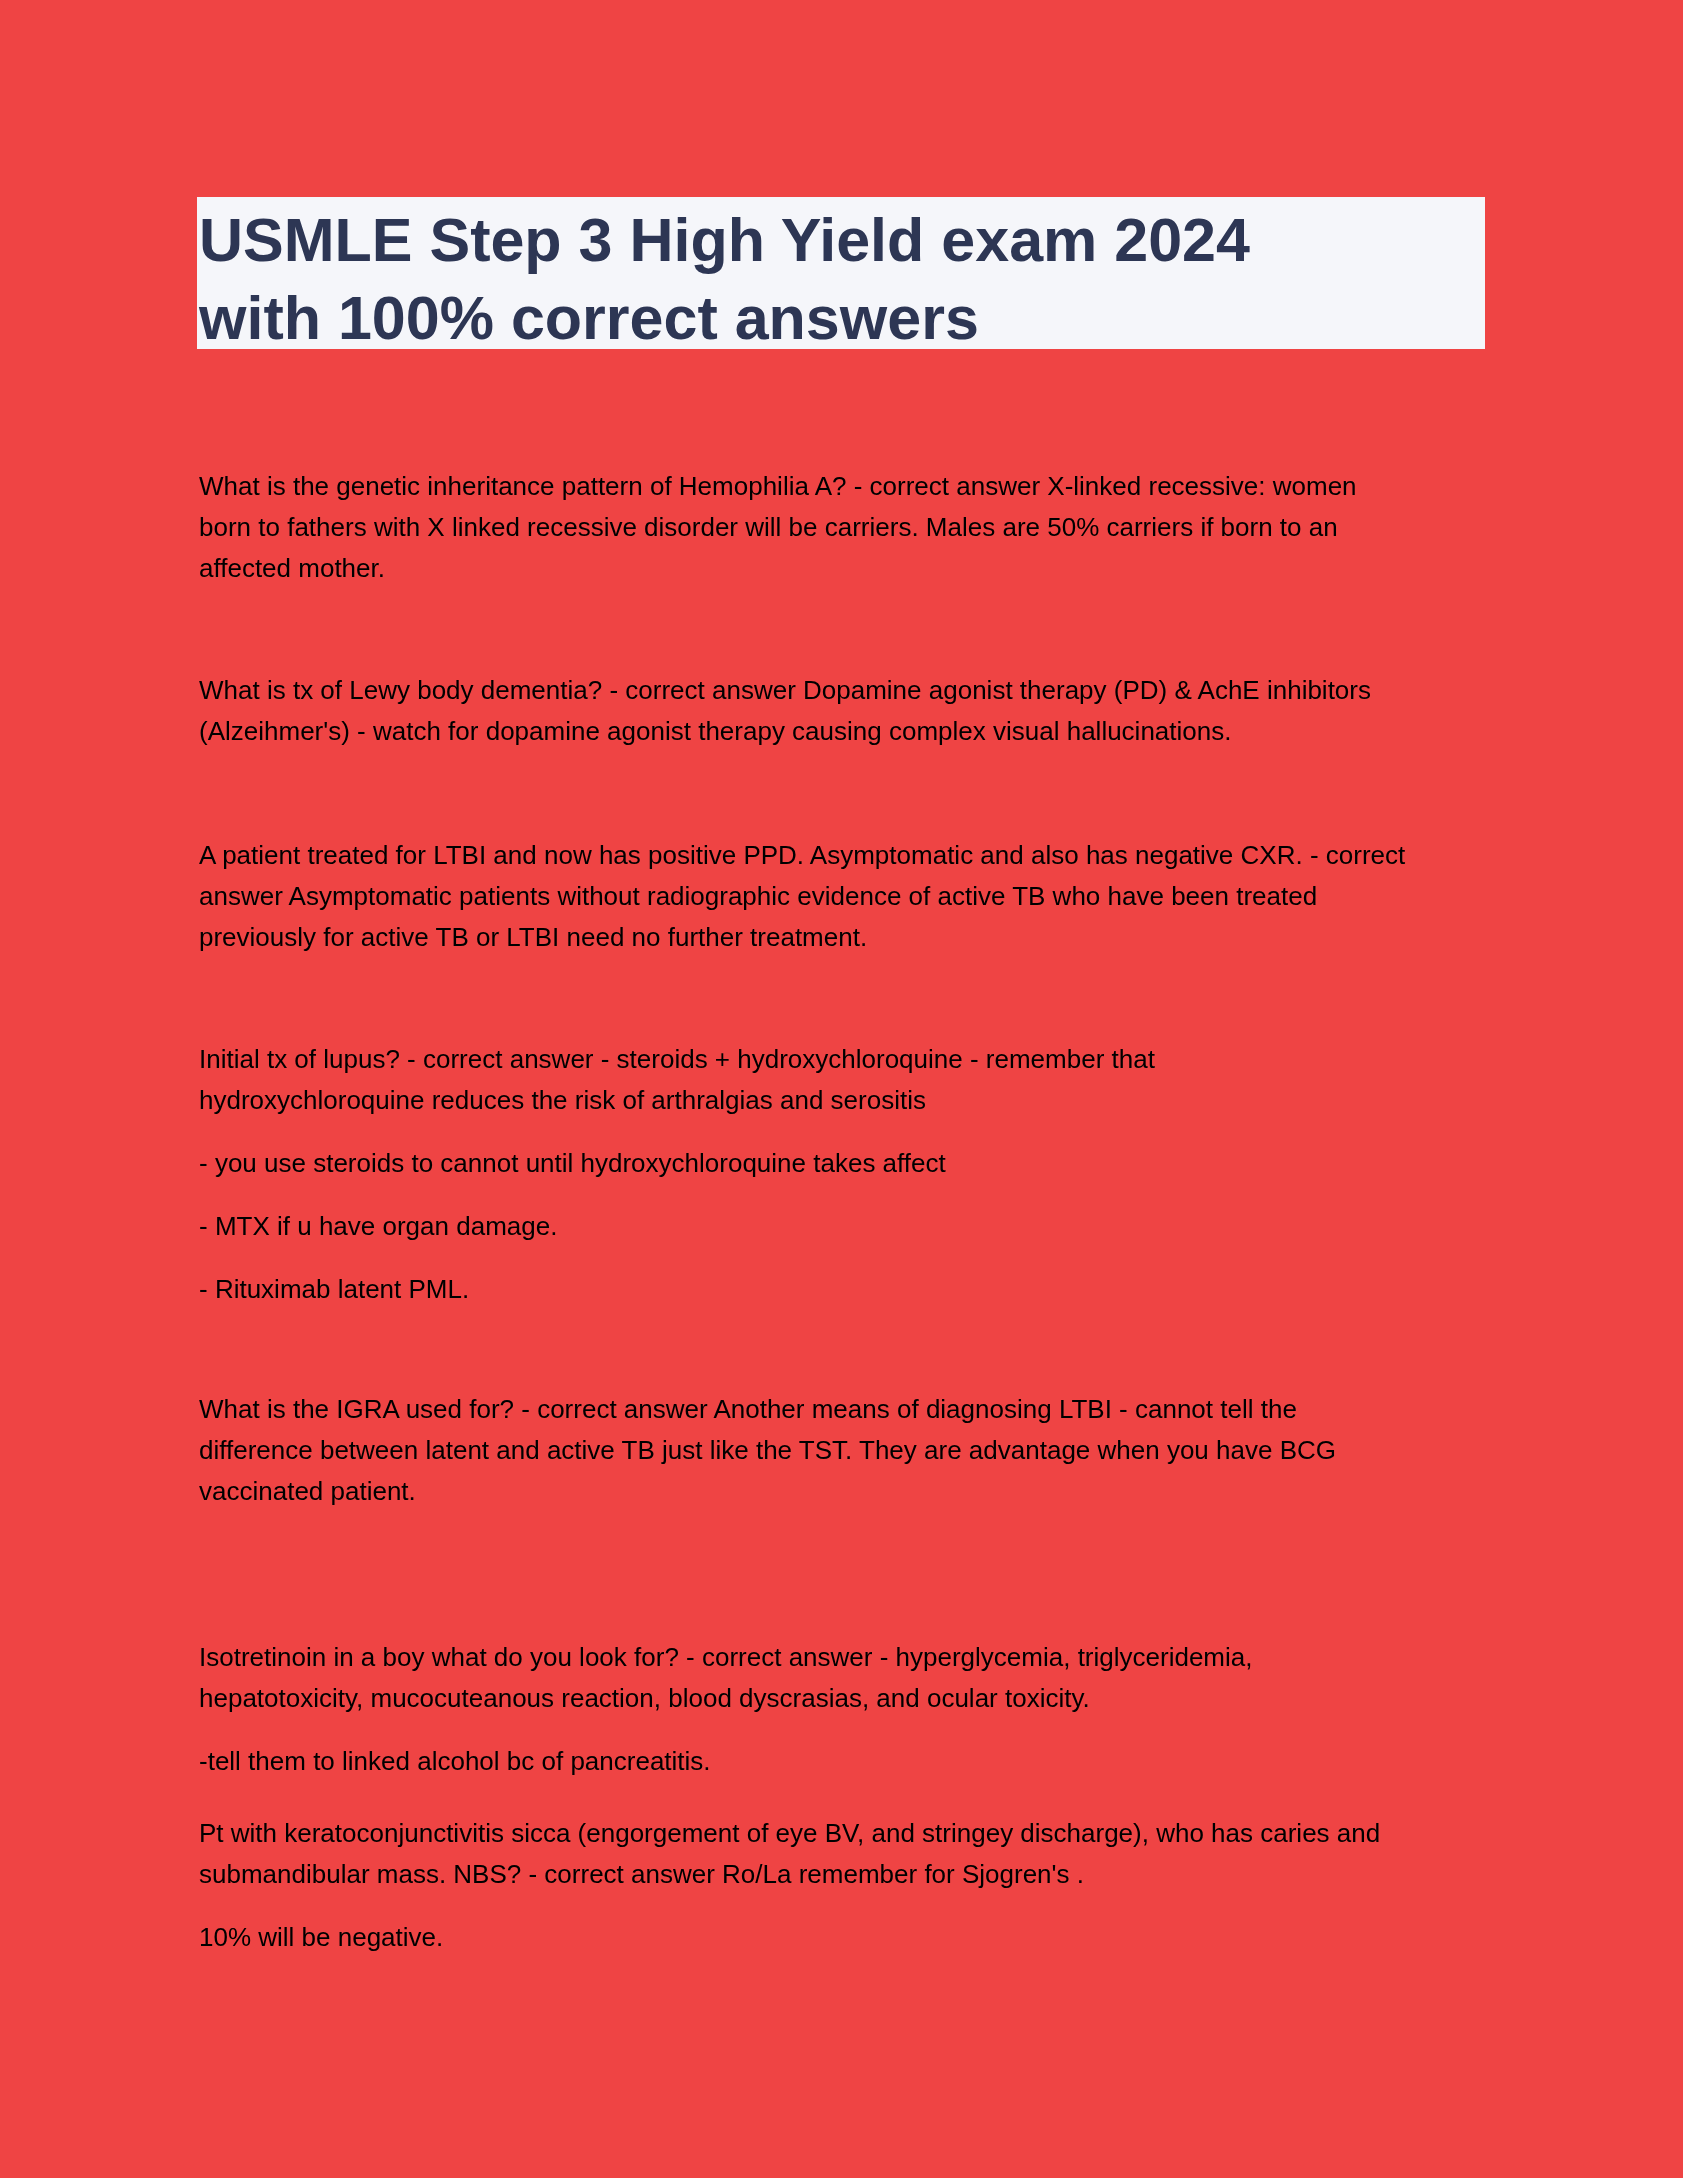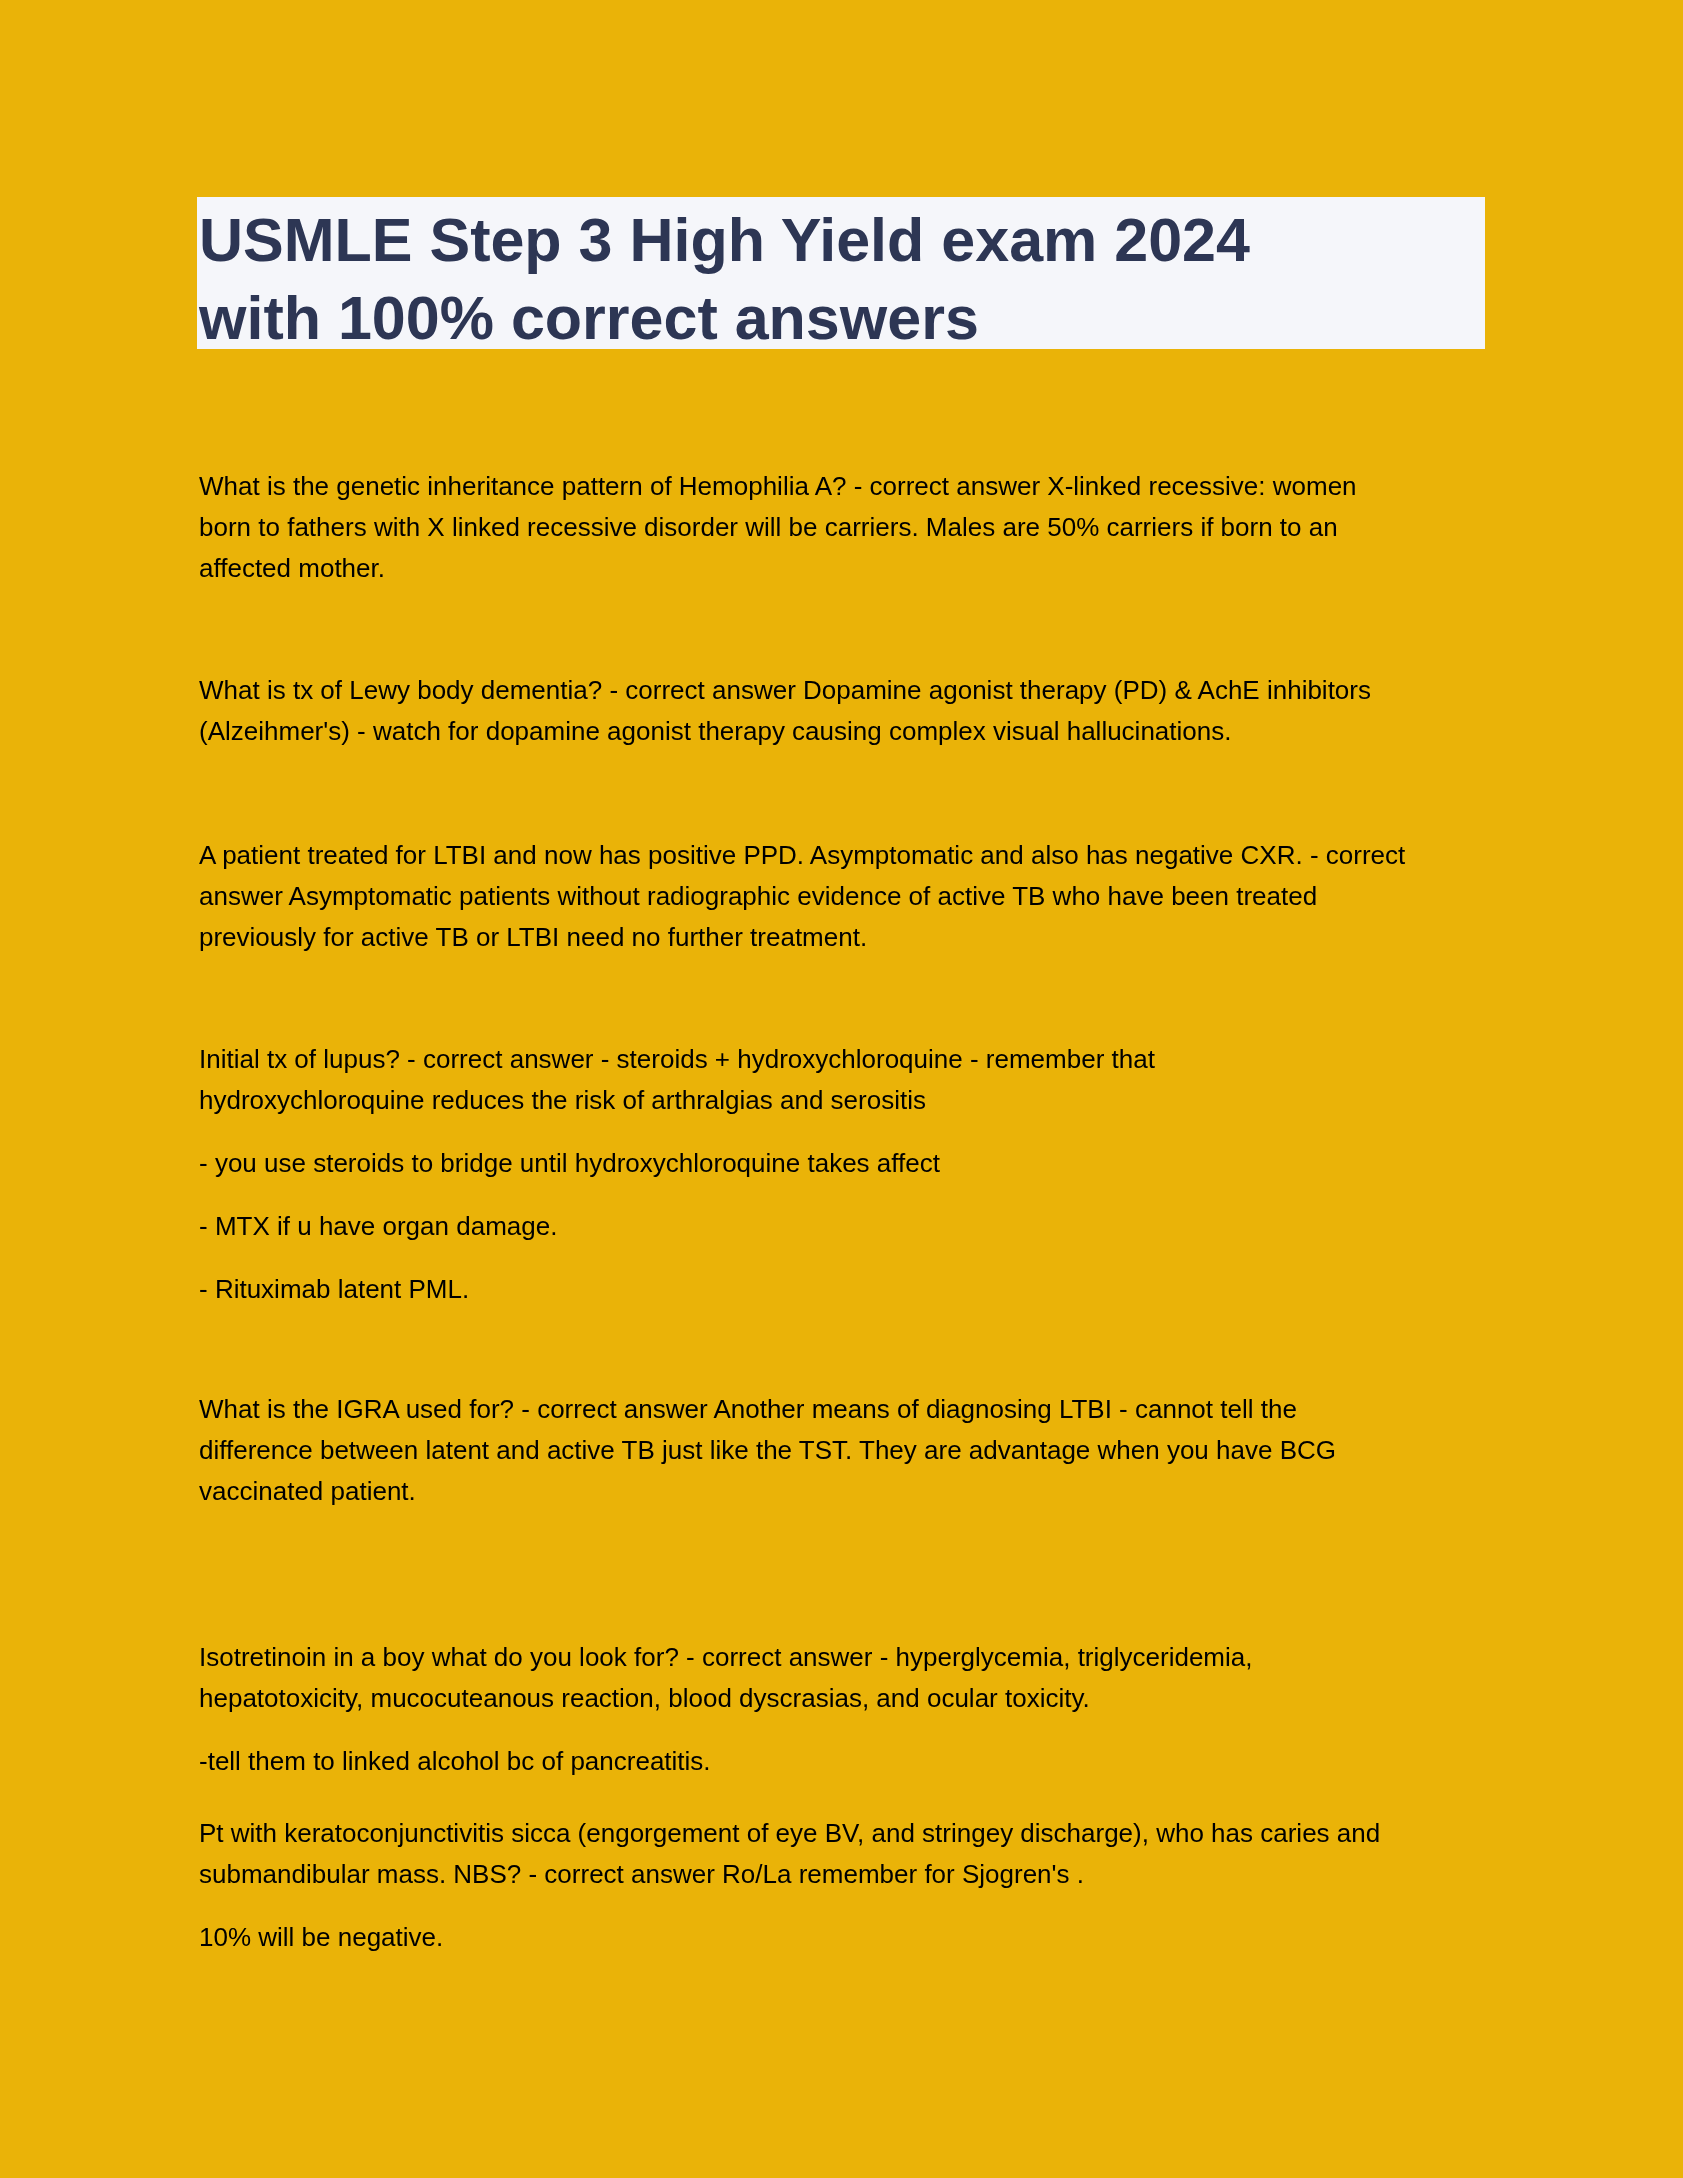--- a/index.html
+++ b/index.html
@@ -11,21 +11,21 @@
       width: 1683px;
       height: 2178px;
       position: relative;
       overflow: hidden;
     }
     .page {
       position: absolute;
       left: 0; top: 0;
       width: 1683px;
       height: 2178px;
-      background: #eab308;
+      background: #ef4444;
     }
     .title-box {
       position: absolute;
       left: 197px;
       top: 197px;
       width: 1288px;
       height: 152px;
       background: #f5f6fa;
     }
     .title {
@@ -84,21 +84,21 @@
 
   <div class="qa" style="top:835px;">
     <p>A patient treated for LTBI and now has positive PPD. Asymptomatic and also has negative CXR. -  correct</p>
     <p>answer  Asymptomatic patients without radiographic evidence of active TB who have been treated</p>
     <p>previously for active TB or LTBI need no further treatment.</p>
   </div>
 
   <div class="qa" style="top:1039px;">
     <p>Initial tx of lupus? -  correct answer  - steroids + hydroxychloroquine - remember that</p>
     <p>hydroxychloroquine reduces the risk of arthralgias and serositis</p>
-    <p class="extra">- you use steroids to bridge until hydroxychloroquine takes affect</p>
+    <p class="extra">- you use steroids to cannot until hydroxychloroquine takes affect</p>
     <p class="extra">- MTX if u have organ damage.</p>
     <p class="extra">- Rituximab latent PML.</p>
   </div>
 
   <div class="qa" style="top:1389px;">
     <p>What is the IGRA used for? -  correct answer  Another means of diagnosing LTBI - cannot tell the</p>
     <p>difference between latent and active TB just like the TST. They are advantage when you have BCG</p>
     <p>vaccinated patient.</p>
   </div>
 

